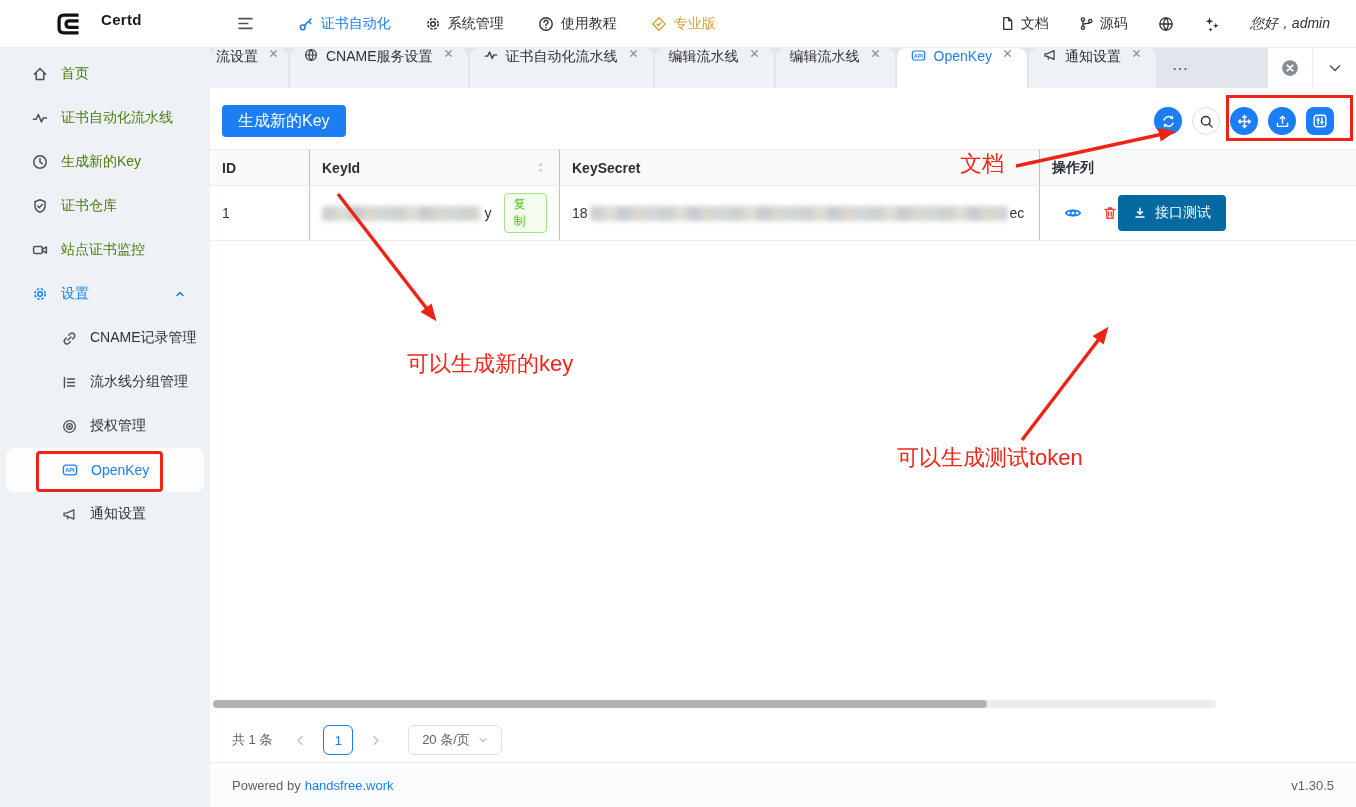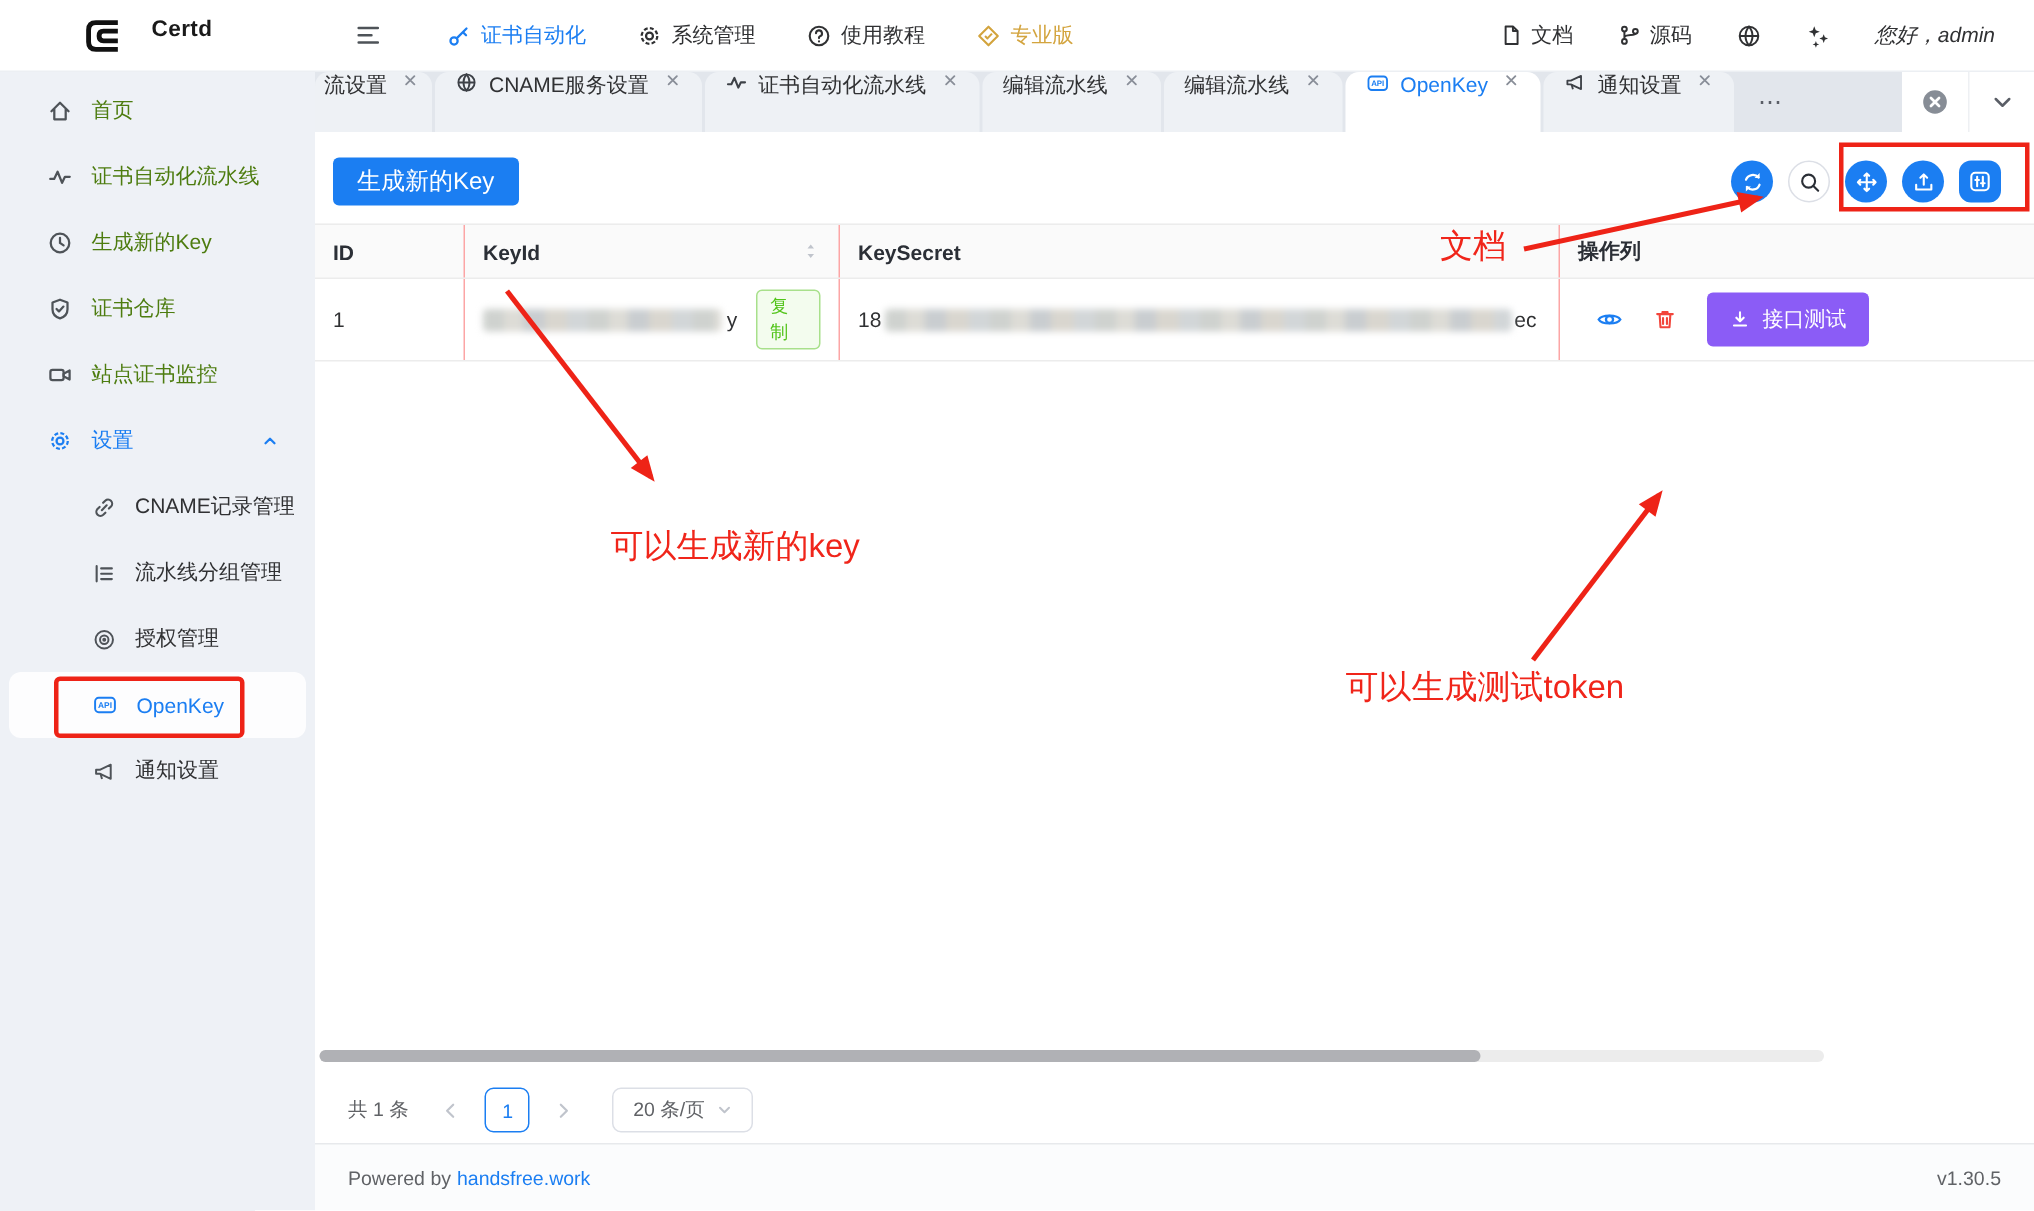--- a/index.html
+++ b/index.html
@@ -67,21 +67,21 @@
   .c-id { width:100px; } .c-key { width:250px; } .c-secret { width:480px; } .c-act { flex:1; border-right:none; }
   .sort { margin-left:auto; }
   .redact { display:inline-block; height:15px; border-radius:3px; vertical-align:middle;
     background:repeating-linear-gradient(90deg,#cfd2cf 0 14px,#dddcd6 14px 27px,#c9cdd0 27px 41px,#d9d6cf 41px 56px,#d2d6d8 56px 70px);
     filter:blur(2.5px); }
   .r-key { width:162px; margin-right:4px; }
   .r-secret { width:418px; margin:0 2px; }
   .tag-copy { margin-left:12px; font-size:12px; color:#52c41a; border:1px solid #a8e08b; background:#f3fcee; border-radius:4px; padding:2px 9px; cursor:pointer; }
   .act-eye { color:#1b7ef2; margin-left:12px; cursor:pointer; }
   .act-trash { color:#f2463c; margin-left:20px; cursor:pointer; }
-  .btn-test { margin-left:20px; display:flex; align-items:center; gap:8px; background:#8b5cf6; color:#fff; border:none; border-radius:4px; height:36px; padding:0 15px; font-size:14px; cursor:pointer; font-family:inherit; }
+  .btn-test { display:flex; align-items:center; gap:8px; background:#0369a1; color:#fff; border:none; border-radius:4px; height:36px; padding:0 15px; font-size:14px; cursor:pointer; font-family:inherit; }
   .spacer { flex:1; }
   
   .hscroll { margin:0 0 10px 3px; width:1003px; height:8px; border-radius:4px; background:#ececec; flex:none; }
   .hthumb { width:774px; height:8px; border-radius:4px; background:#b0b1b5; cursor:pointer; }
   .pager { height:44px; display:flex; align-items:center; padding-left:22px; flex:none; color:#606266; font-size:13px; }
   .pg-arrow { color:#c0c4cc; margin-left:22px; cursor:pointer; }
   .pg-num { width:30px; height:30px; border:1px solid #1b7ef2; color:#1b7ef2; border-radius:6px; display:flex; align-items:center; justify-content:center; margin-left:16px; font-size:13px; cursor:pointer; background:#fff; }
   .pg-arrow.next { margin-left:16px; }
   .pg-size { margin-left:26px; height:30px; min-width:94px; border:1px solid #dcdfe6; border-radius:6px; display:flex; align-items:center; justify-content:center; gap:7px; color:#606266; cursor:pointer; background:#fff; padding:0 10px; }
   .pg-size .chev { color:#c0c4cc; }

